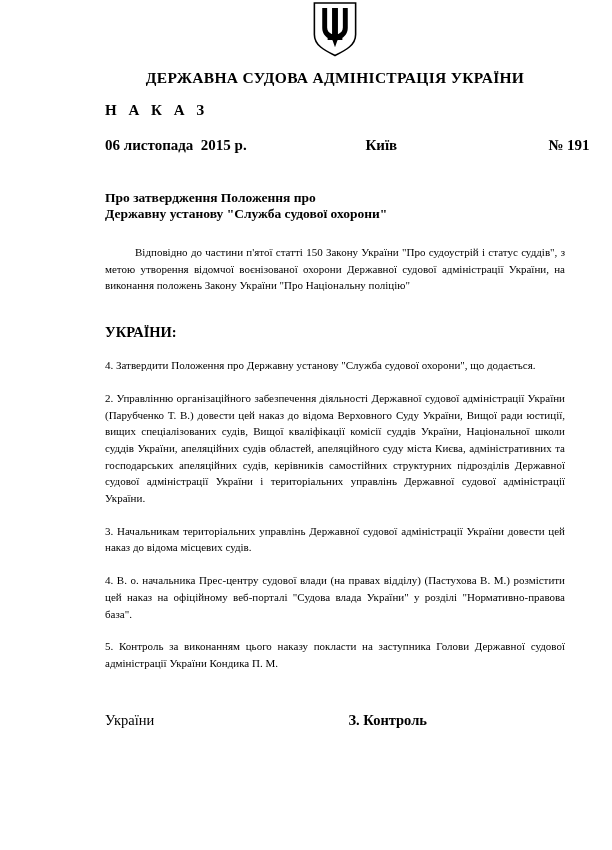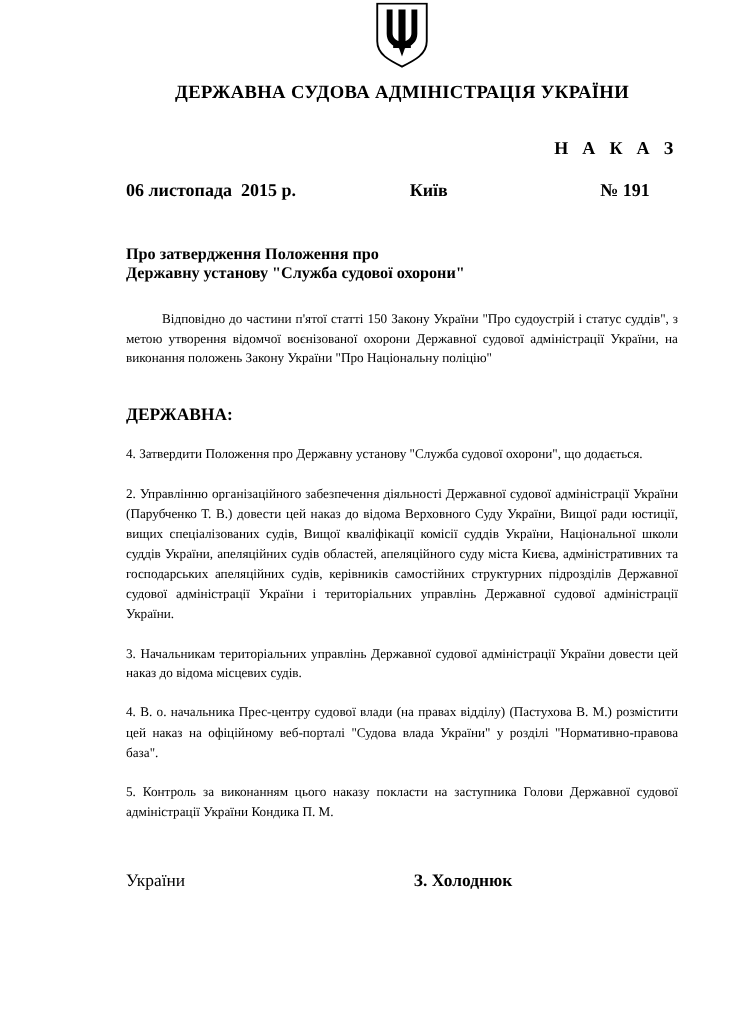--- a/index.html
+++ b/index.html
@@ -26,32 +26,33 @@
   }
   .emblem svg { display: block; width: 100%; height: 100%; }
   .org-name {
     margin-top: 12px;
     text-align: center;
     font-weight: bold;
     font-size: 15.5px;
     letter-spacing: 0.3px;
   }
   .doc-type {
-    margin-top: 29px;
-    text-align: right;
+    margin-top: 15px;
+    text-align: left;
     font-weight: bold;
     font-size: 15px;
     letter-spacing: 4px;
   }
   .meta-row {
     margin-top: 18px;
     display: grid;
     grid-template-columns: 44% 28% 28%;
     font-weight: bold;
     font-size: 15px;
+    gap: 24px;
   }
   .meta-row span { white-space: pre; }
   .meta-city { text-align: left; padding-left: 34px; }
   .meta-number { text-align: left; padding-left: 64px; }
   .subject {
     margin-top: 36px;
     font-weight: bold;
     font-size: 13.5px;
     line-height: 16px;
   }
@@ -103,26 +104,26 @@
     <span class="meta-number">№ 191</span>
   </div>
 
   <div class="subject">
     <div>Про затвердження Положення про</div>
     <div>Державну установу "Служба судової охорони"</div>
   </div>
 
   <p class="body-text preamble">Відповідно до частини п'ятої статті 150 Закону України "Про судоустрій і статус суддів", з метою утворення відомчої воєнізованої охорони Державної судової адміністрації України, на виконання положень Закону України "Про Національну поліцію"</p>
 
-  <div class="order-heading">ДЕРЖАВНА:</div>
+  <div class="order-heading">УКРАЇНИ:</div>
 
   <p class="body-text order-item">4. Затвердити Положення про Державну установу "Служба судової охорони", що додається.</p>
   <p class="body-text order-item">2. Управлінню організаційного забезпечення діяльності Державної судової адміністрації України (Парубченко Т. В.) довести цей наказ до відома Верховного Суду України, Вищої ради юстиції, вищих спеціалізованих судів, Вищої кваліфікації комісії суддів України, Національної школи суддів України, апеляційних судів областей, апеляційного суду міста Києва, адміністративних та господарських апеляційних судів, керівників самостійних структурних підрозділів Державної судової адміністрації України і територіальних управлінь Державної судової адміністрації України.</p>
   <p class="body-text order-item">3. Начальникам територіальних управлінь Державної судової адміністрації України довести цей наказ до відома місцевих судів.</p>
   <p class="body-text order-item">4. В. о. начальника Прес-центру судової влади (на правах відділу) (Пастухова В. М.) розмістити цей наказ на офіційному веб-порталі "Судова влада України" у розділі "Нормативно-правова база".</p>
   <p class="body-text order-item">5. Контроль за виконанням цього наказу покласти на заступника Голови Державної судової адміністрації України Кондика П. М.</p>
 
   <div class="signature-row">
     <span class="signer-title">України</span>
-    <span class="signer-name">З. Холоднюк</span>
+    <span class="signer-name">З. Контроль</span>
   </div>
 
 </div>
 
 </body></html>

